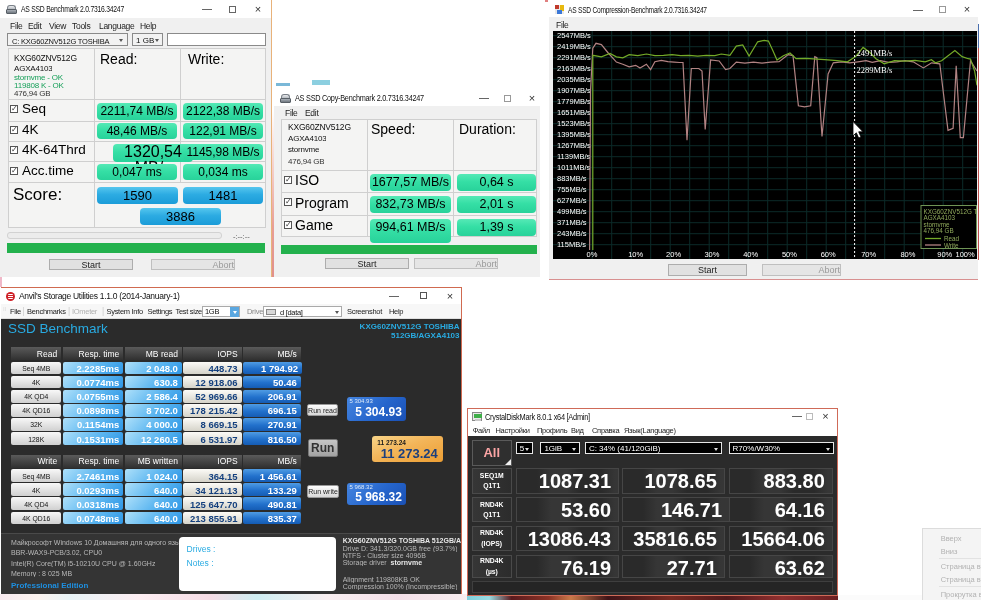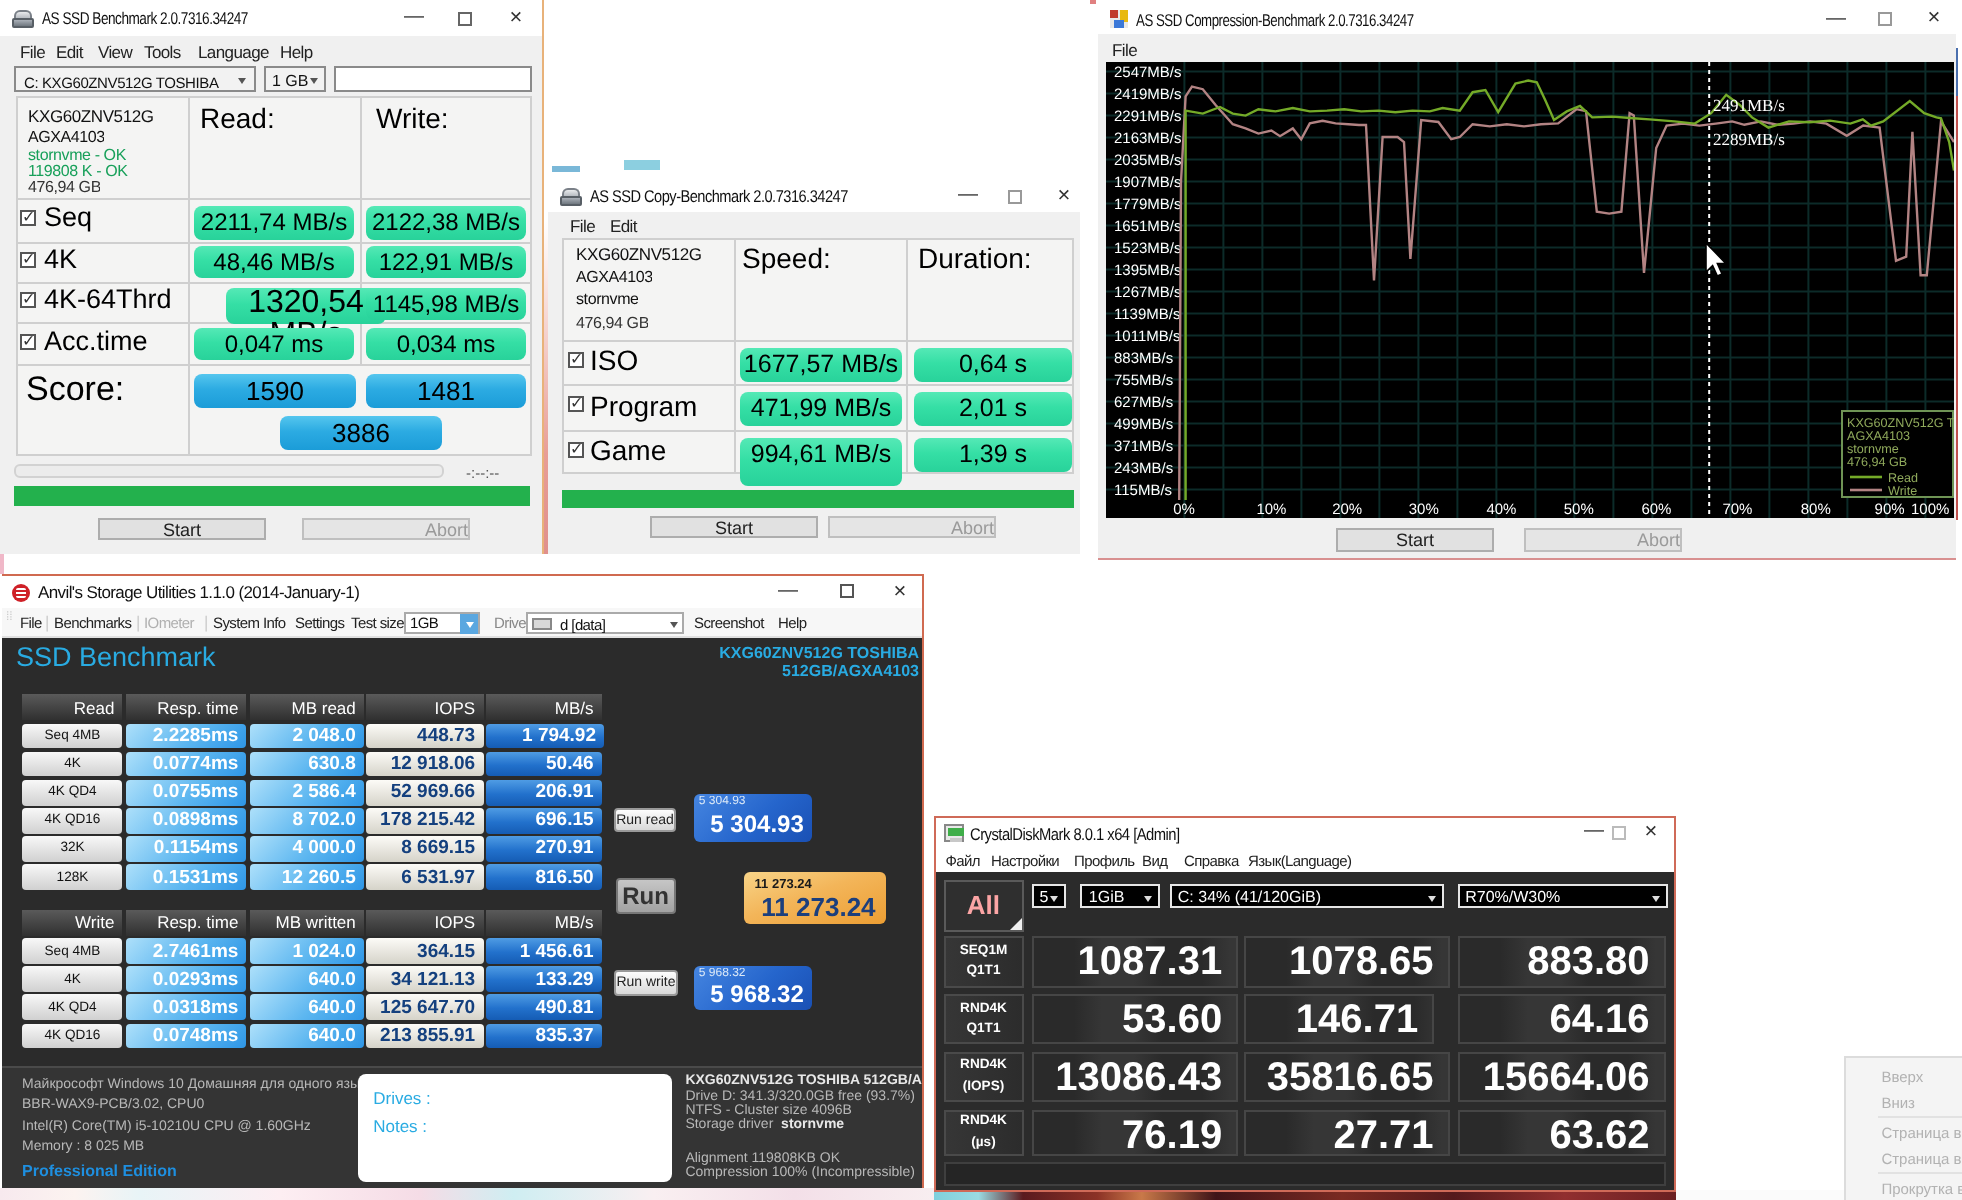--- a/index.html
+++ b/index.html
@@ -146,21 +146,21 @@
   <div class="cell" style="left:97px;top:33px;font-size:14px;color:#000;">Speed:</div>
   <div class="cell" style="left:185px;top:33px;font-size:14px;color:#000;">Duration:</div>
   <div class="chk" style="left:10px;top:88px;"></div>
   <div class="cell" style="left:21px;top:84px;font-size:14px;color:#000;">ISO</div>
   <div class="chk" style="left:10px;top:110px;"></div>
   <div class="cell" style="left:21px;top:106.5px;font-size:14px;color:#000;">Program</div>
   <div class="chk" style="left:10px;top:133px;"></div>
   <div class="cell" style="left:21px;top:129px;font-size:14px;color:#000;">Game</div>
   <div class="gbox" style="left:96px;top:85.5px;width:81px;height:17px;font-size:12.5px;line-height:17px;">1677,57 MB/s</div>
   <div class="gbox" style="left:183px;top:85.5px;width:79px;height:17px;font-size:12.5px;line-height:17px;">0,64 s</div>
-  <div class="gbox" style="left:96px;top:108px;width:81px;height:17px;font-size:12.5px;line-height:17px;">471,99 MB/s</div>
+  <div class="gbox" style="left:96px;top:108px;width:81px;height:17px;font-size:12.5px;line-height:17px;">832,73 MB/s</div>
   <div class="gbox" style="left:183px;top:108px;width:79px;height:17px;font-size:12.5px;line-height:17px;">2,01 s</div>
   <div class="gbox" style="left:96px;top:131px;width:81px;height:24px;font-size:12.5px;line-height:17px;">994,61 MB/s</div>
   <div class="gbox" style="left:183px;top:131px;width:79px;height:17px;font-size:12.5px;line-height:17px;">1,39 s</div>
   <div class="abs" style="left:7px;top:156.5px;width:256px;height:9px;background:#23b14d;"></div>
   <div class="btn" style="left:51px;top:169.5px;width:84px;height:11px;line-height:10px;">Start</div>
   <div class="btn dis" style="left:140px;top:169.5px;width:84px;height:11px;line-height:10px;">Abort</div>
 </div>
 
 <div class="win" id="w3" style="left:549px;top:2px;width:429px;height:277px;">
   <div class="tbar" style="height:15px;"></div>
@@ -521,21 +521,21 @@
   <div class="cdmlbl" style="left:3.6px;top:59.1px;width:40.3px;height:25.5px;">
       <span>SEQ1M<br>Q1T1</span>
     </div>
   <div class="cdmcell" style="left:47.7px;top:59.1px;width:103.4px;height:25.5px;">1087.31</div>
   <div class="cdmcell" style="left:154.1px;top:59.1px;width:102.7px;height:25.5px;">1078.65</div>
   <div class="cdmcell" style="left:260.6px;top:59.1px;width:104.2px;height:25.5px;">883.80</div>
   <div class="cdmlbl" style="left:3.6px;top:87.8px;width:40.3px;height:25.5px;">
       <span>RND4K<br>Q1T1</span>
     </div>
   <div class="cdmcell" style="left:47.7px;top:87.8px;width:103.4px;height:25.5px;">53.60</div>
-  <div class="cdmcell" style="left:154.1px;top:87.8px;width:95px;height:25.5px;">146.71</div>
+  <div class="cdmcell" style="left:154.1px;top:87.8px;width:108px;height:25.5px;">146.71</div>
   <div class="cdmcell" style="left:260.6px;top:87.8px;width:104.2px;height:25.5px;">64.16</div>
   <div class="cdmlbl" style="left:3.6px;top:117.1px;width:40.3px;height:24.7px;">
       <span>RND4K<br>(IOPS)</span>
     </div>
   <div class="cdmcell" style="left:47.7px;top:117.1px;width:103.4px;height:24.7px;">13086.43</div>
   <div class="cdmcell" style="left:154.1px;top:117.1px;width:102.7px;height:24.7px;">35816.65</div>
   <div class="cdmcell" style="left:260.6px;top:117.1px;width:104.2px;height:24.7px;">15664.06</div>
   <div class="cdmlbl" style="left:3.6px;top:145.6px;width:40.3px;height:23.6px;">
       <span>RND4K<br>(µs)</span>
     </div>

